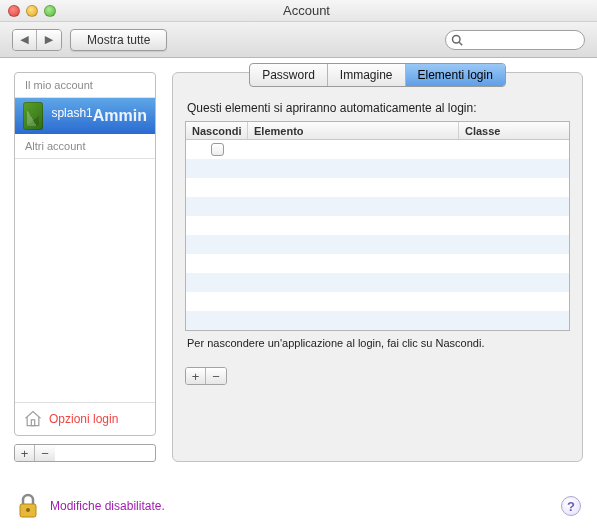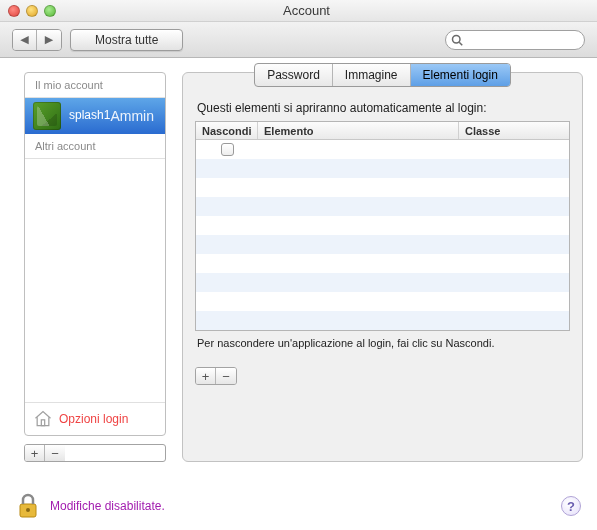--- a/index.html
+++ b/index.html
@@ -69,40 +69,40 @@
     height: 22px;
   }
   .seg .part {
     width: 24px;
     display: flex; align-items: center; justify-content: center;
     background: linear-gradient(#ffffff,#e3e3e3);
     color: #666;
     font-size: 11px;
   }
   .seg .part:first-child { border-right: 1px solid #b0b0b0; }
-  .show-all { padding: 0 24px; }
+  .show-all { padding: 0 16px; }
   .search-wrap { margin-left: auto; position: relative; }
   .search {
     width: 140px; height: 20px;
     border: 1px solid #a0a0a0;
     border-radius: 10px;
     padding: 0 8px 0 22px;
     font-size: 11px;
     background: #fff;
   }
   .search-icon-svg {
     position: absolute; left: 6px; top: 4px;
     width: 12px; height: 12px;
     stroke: #6a6a6a; fill: none; stroke-width: 2;
   }
   
   .content {
     display: flex;
     gap: 16px;
-    padding: 14px 14px 0 24px;
+    padding: 14px 14px 0 14px;
     height: 404px;
   }
   
   .sidebar-wrap { width: 142px; display:flex; flex-direction:column; }
   .sidebar {
     flex: 1;
     border: 1px solid #bfbfbf;
     border-radius: 4px;
     display: flex; flex-direction: column;
     background: #fff;
@@ -130,21 +130,21 @@
   }
   .avatar::after{
     content:""; position:absolute; inset:4px;
     background:
      linear-gradient(60deg, rgba(255,255,255,.25) 0 40%, transparent 40%),
      linear-gradient(-40deg, rgba(0,0,0,.15) 0 35%, transparent 35%);
     border-radius:2px;
   }
   .user-lines { display:flex; flex-direction:row; line-height:1.2;}
   .user-name { font-size: 12px; }
-  .user-role { font-size: 14px; opacity:.9;}
+  .user-role { font-size: 16px; opacity:.9;font-weight:bold;}
   .sidebar-spacer { flex:1; }
   .login-opts {
     display:flex; align-items:center; gap:6px;
     padding:6px 8px; border-top:1px solid #e0e0e0;
     color:#ef4444; font-size:12px;
   }
   .home-icon-svg {
     width: 20px; height: 20px;
     stroke:#a0a0a0; fill:none; stroke-width:1.5;
   }

